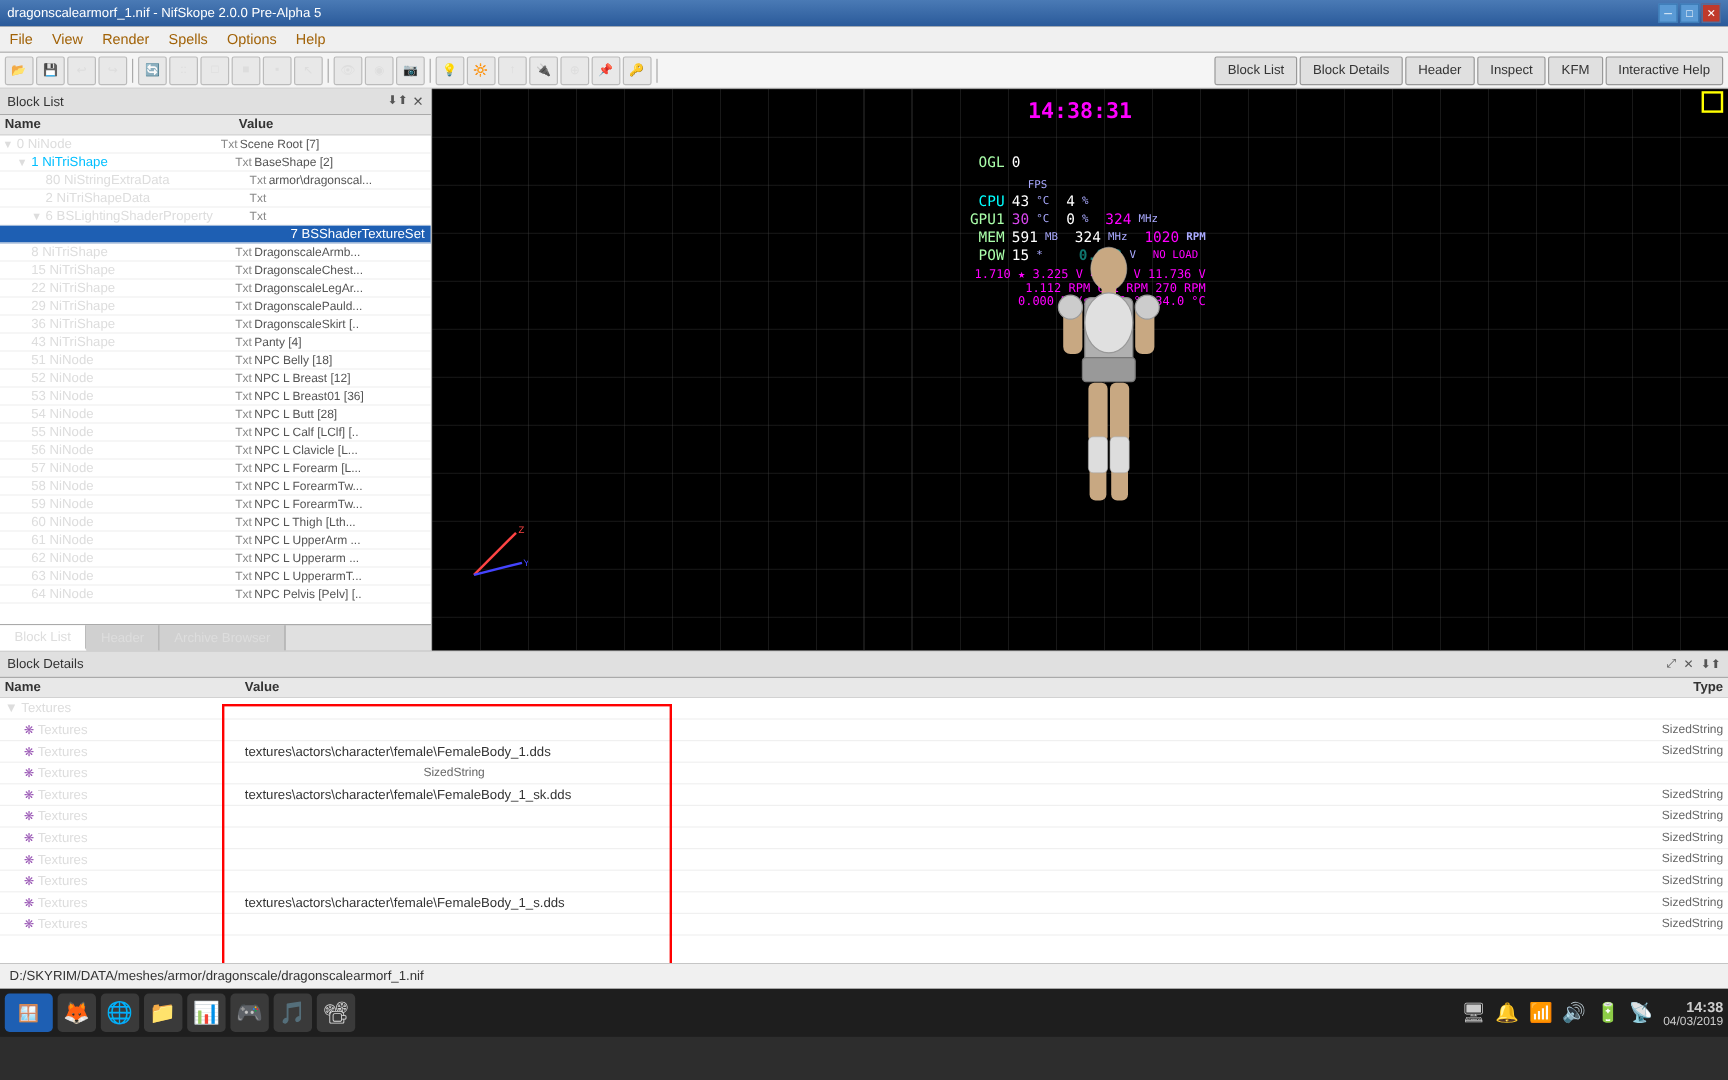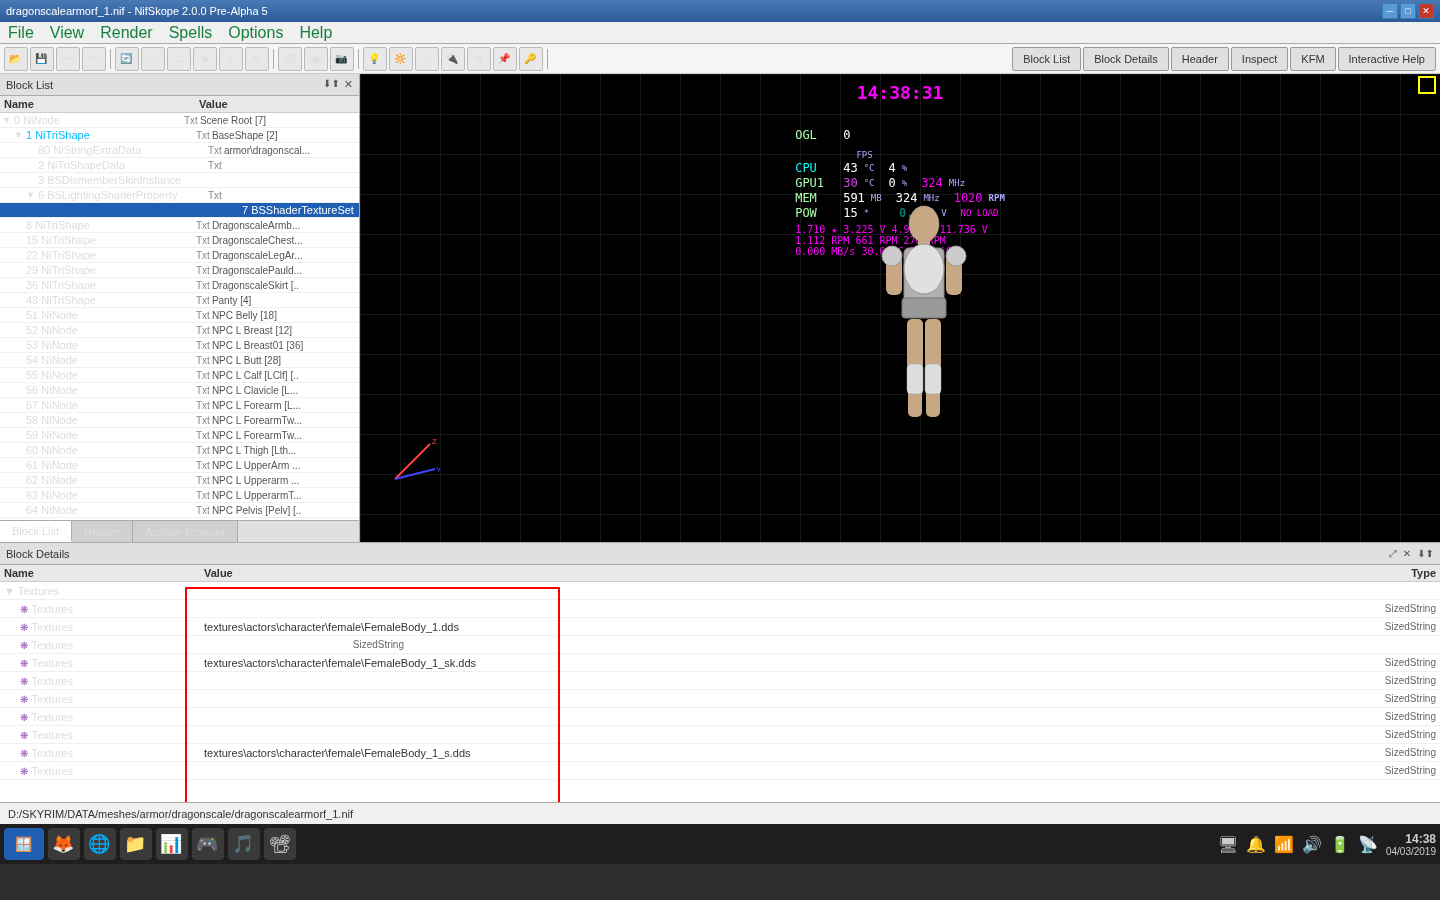--- a/index.html
+++ b/index.html
@@ -20,21 +20,21 @@
     #titlebar-controls .close-btn { background: #c0392b; }
 
     
     #menubar {
       height: 22px;
       background: #f0f0f0;
       display: flex; align-items: center;
       border-bottom: 1px solid #aaa;
     }
     .menu-item {
-      padding: 2px 8px; font-size: 16px; color: #15803d; cursor: pointer; height: 100%;
+      padding: 2px 8px; font-size: 12px; color: #a16207; cursor: pointer; height: 100%;
       display: flex; align-items: center;
     }
 
     
     #toolbar {
       height: 30px;
       background: #f5f5f5;
       border-bottom: 1px solid #ccc;
       display: flex; align-items: center;
       padding: 2px 4px; gap: 2px;
@@ -312,28 +312,20 @@
 
       <div class="tree-item">
         <span class="indent">&nbsp;</span>
         <span class="indent">&nbsp;</span>
         <span class="arrow"></span>
         <span class="name">2 NiTriShapeData</span>
         <span class="type-badge">Txt</span>
         <span class="value"></span>
       </div>
 
-      <div class="tree-item">
-        <span class="indent">&nbsp;</span>
-        <span class="indent">&nbsp;</span>
-        <span class="arrow"></span>
-        <span class="name">3 BSDismemberSkinInstance</span>
-        <span class="type-badge"></span>
-        <span class="value"></span>
-      </div>
 
       <div class="tree-item">
         <span class="indent">&nbsp;</span>
         <span class="indent">&nbsp;</span>
         <span class="arrow">▼</span>
         <span class="name">6 BSLightingShaderProperty</span>
         <span class="type-badge">Txt</span>
         <span class="value"></span>
       </div>
 
@@ -495,21 +487,21 @@
       <div class="lp-tab">Archive Browser</div>
     </div>
   </div>
 
   <div id="viewport">
 
     <div id="viewport-grid"></div>
 
     <div id="hud">
       <div id="hud-time">14:38:31</div>
-      <div style="font-family:monospace; font-size:11px; color:#fff; text-align:left;">
+      <div style="font-family:monospace; font-size:11px; color:#fff; text-align:right;">
         <div class="hud-row">
           <span class="hud-label" style="color:#aaffaa;">OGL</span>
           <span style="color:white;">0</span>
           <span style="color:#aaaaff;font-size:9px;margin-top:40px;">FPS</span>
         </div>
         <div class="hud-row">
           <span class="hud-label" style="color:#00ffff;">CPU</span>
           <span style="color:white;">43</span>
           <span style="color:#aaaaff;font-size:9px;">°C</span>
           <span style="color:white;margin-left:8px;">4</span>

